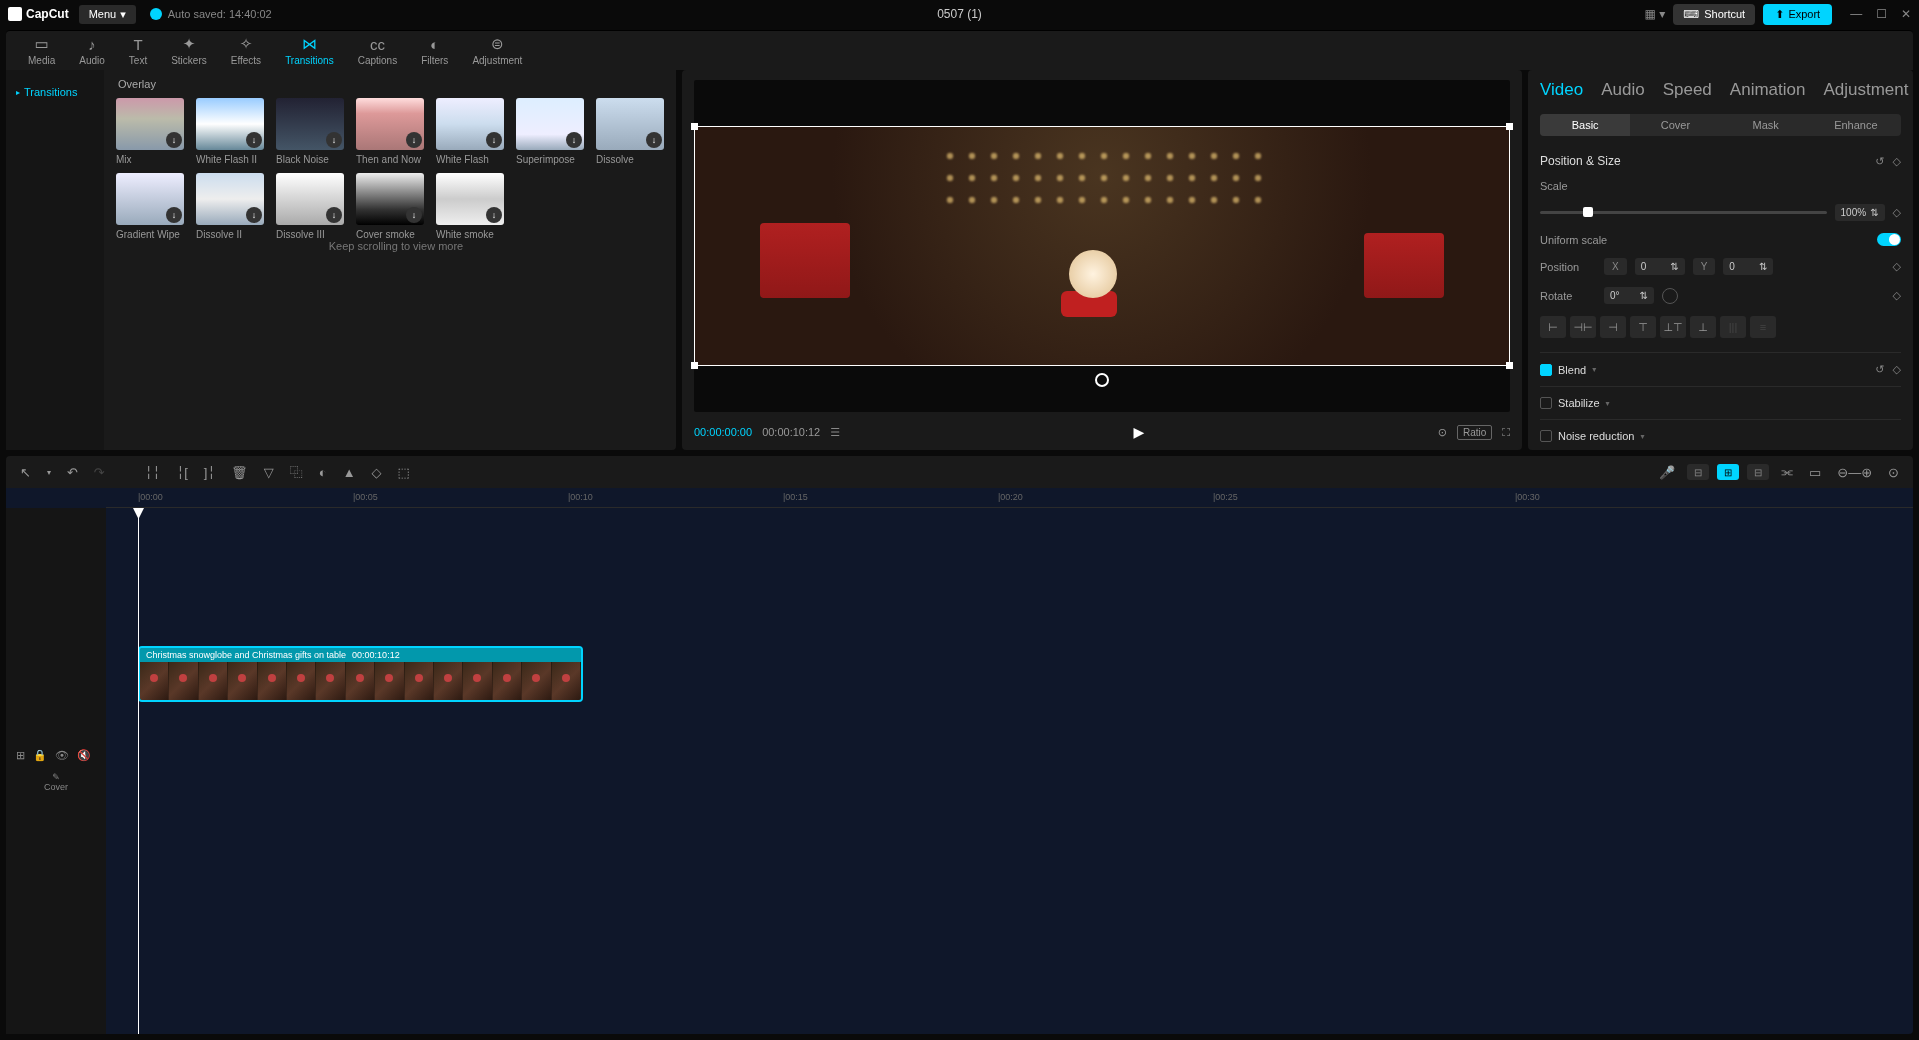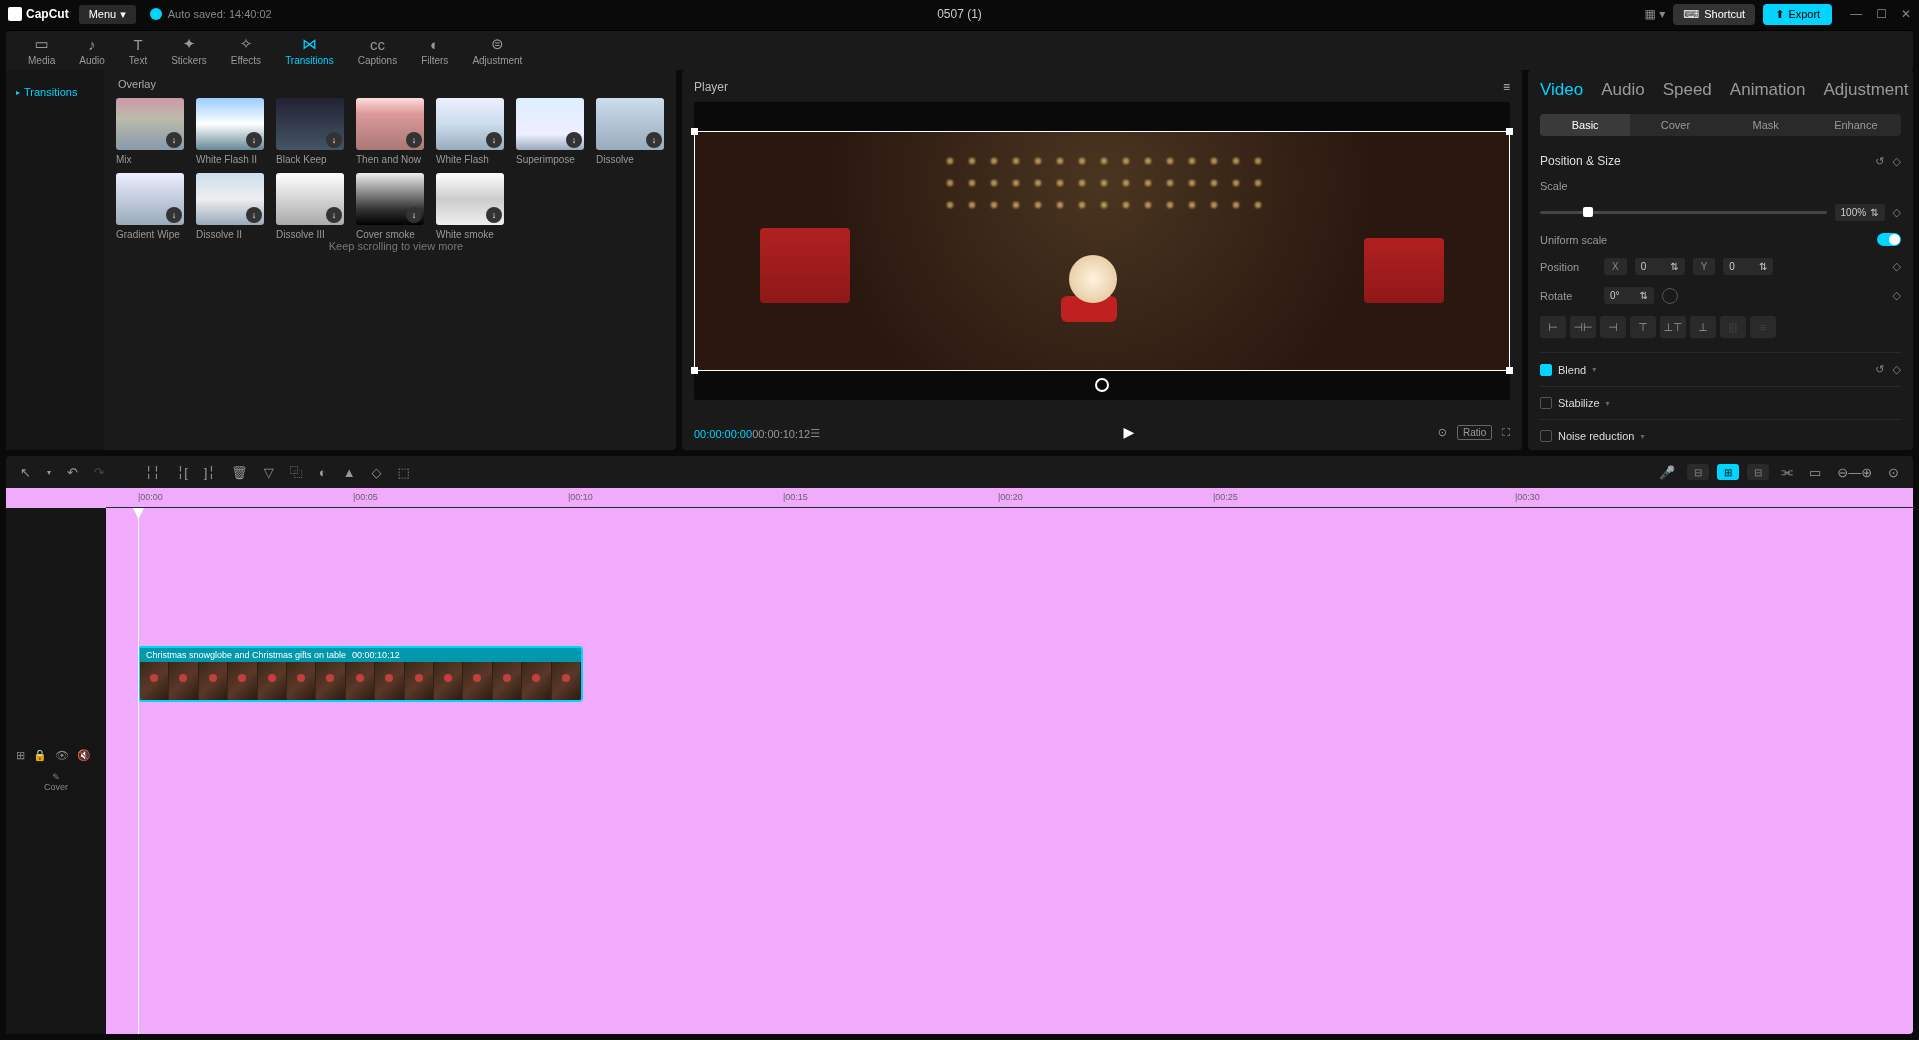--- a/index.html
+++ b/index.html
@@ -62,21 +62,21 @@
 .video-frame::before { content:""; position:absolute; top:18px; left:30%; width:40%; height:30%; background: radial-gradient(circle,#ffd880 0,#ffd880 3px,transparent 3px); background-size: 22px 22px; opacity:0.6; filter: blur(1px);}
 .gift { position: absolute; background: linear-gradient(#b02020,#901818); border-radius: 4px; }
 .gift.g1 { left: 8%; bottom: 28%; width: 90px; height: 75px; }
 .gift.g2 { right: 8%; bottom: 28%; width: 80px; height: 65px; }
 .globe { position: absolute; left: 46%; bottom: 28%; width: 48px; height: 48px; background: radial-gradient(circle,#fff3e0,#e0c090); border-radius: 50%; }
 .globe-base { position: absolute; left: 45%; bottom: 20%; width: 56px; height: 26px; background: #c02020; border-radius: 6px; }
 .corner-handle { position: absolute; width: 7px; height: 7px; background: #fff; }
 .ch-tl { top: -4px; left: -4px; } .ch-tr { top: -4px; right: -4px; }
 .ch-bl { bottom: -4px; left: -4px; } .ch-br { bottom: -4px; right: -4px; }
 .rotate-handle { position: absolute; bottom: -22px; left: 50%; transform: translateX(-50%); width: 14px; height: 14px; border: 2px solid #fff; border-radius: 50%; }
-.player-controls { display: flex; align-items: flex-end; padding-top: 24px; }
+.player-controls { display: flex; align-items: center; padding-top: 12px; gap: 10px; }
 .time-current { color: #00d4ff; font-size: 11px; }
 .time-total { color: #999; font-size: 11px; }
 .play-btn { margin-left: auto; margin-right: auto; color: #fff; font-size: 14px; cursor: pointer; }
 .player-right-icons { display: flex; gap: 10px; align-items: center; color: #999; }
 .ratio-btn { border: 1px solid #666; padding: 1px 5px; border-radius: 2px; font-size: 10px; }
 
 
 .inspector { width: 385px; background: #1a1a1a; border-radius: 4px; padding: 0; }
 .insp-tabs { display: flex; padding: 10px 12px 0 12px; gap: 18px; font-size: 17px; }
 .insp-tab { color: #999; cursor: pointer; padding-bottom: 6px; }
@@ -103,21 +103,21 @@
 
 
 .timeline-toolbar { height: 32px; background: #1a1a1a; margin: 6px 6px 0 6px; border-radius: 4px 4px 0 0; display: flex; align-items: center; padding: 0 10px; gap: 8px; }
 .tl-tool { color: #999; font-size: 13px; cursor: pointer; padding: 2px 4px; }
 .tl-tool.disabled { color: #444; }
 .tl-spacer { flex: 1; }
 .tl-toggle { width: 22px; height: 16px; background: #2a2a2a; border-radius: 3px; display: flex; align-items: center; justify-content: center; font-size: 10px; color: #888; cursor: pointer; }
 .tl-toggle.active { background: #00d4ff; color: #000; }
 
 
-.timeline { flex: 1; background: #f0abfc; margin: 0 6px 6px 6px; border-radius: 0 0 4px 4px; display: flex; flex-direction: column; min-height: 0; }
+.timeline { flex: 1; background: #0f172a; margin: 0 6px 6px 6px; border-radius: 0 0 4px 4px; display: flex; flex-direction: column; min-height: 0; }
 .ruler { height: 20px; position: relative; border-bottom: 1px solid #2a2a2a; margin-left: 100px; }
 .ruler-tick { position: absolute; top: 4px; color: #666; font-size: 9px; }
 .playhead { position: absolute; left: 132px; top: 0; bottom: 0; width: 1px; background: #fff; z-index: 5; }
 .playhead::before { content:""; position:absolute; top:0; left:-5px; width:11px; height:11px; background:#fff; clip-path: polygon(0 0,100% 0,50% 100%); }
 .tracks { flex: 1; position: relative; overflow: hidden; }
 .track-controls { position: absolute; left: 0; top: 0; bottom: 0; width: 100px; background: #151515; display: flex; flex-direction: column; justify-content: center; }
 .track-ctrl-row { display: flex; gap: 8px; padding: 4px 10px; color: #888; font-size: 11px; }
 .cover-btn { display: flex; flex-direction: column; align-items: center; color: #888; font-size: 9px; padding: 6px; }
 .clip { position: absolute; left: 132px; top: 138px; width: 445px; height: 56px; background: #0a7a8a; border: 2px solid #00d4ff; border-radius: 4px; overflow: hidden; }
 .clip-header { background: rgba(0,160,180,0.8); color: #fff; font-size: 9px; padding: 2px 6px; display: flex; gap: 6px; }
@@ -222,21 +222,21 @@
             <div class="trans-item">
               <div class="trans-thumb t1">
                 <div class="dl-badge">↓</div>
               </div>
               <div class="trans-name">White Flash II</div>
             </div>
             <div class="trans-item">
               <div class="trans-thumb t2">
                 <div class="dl-badge">↓</div>
               </div>
-              <div class="trans-name">Black Keep</div>
+              <div class="trans-name">Black Noise</div>
             </div>
             <div class="trans-item">
               <div class="trans-thumb t3">
                 <div class="dl-badge">↓</div>
               </div>
               <div class="trans-name">Then and Now</div>
             </div>
             <div class="trans-item">
               <div class="trans-thumb t4">
                 <div class="dl-badge">↓</div>
@@ -284,24 +284,20 @@
                 <div class="dl-badge">↓</div>
               </div>
               <div class="trans-name">White smoke</div>
             </div>
           </div>
         <div class="scroll-hint">Keep scrolling to view more</div>
       </div>
     </div>
 
     <div class="player-panel">
-      <div class="player-header">
-        <span>Player</span>
-        <span>≡</span>
-      </div>
       <div class="player-viewport">
         <div class="video-frame">
           <div class="gift g1"></div>
           <div class="gift g2"></div>
           <div class="globe-base"></div>
           <div class="globe"></div>
           <div class="corner-handle ch-tl"></div>
           <div class="corner-handle ch-tr"></div>
           <div class="corner-handle ch-bl"></div>
           <div class="corner-handle ch-br"></div>

